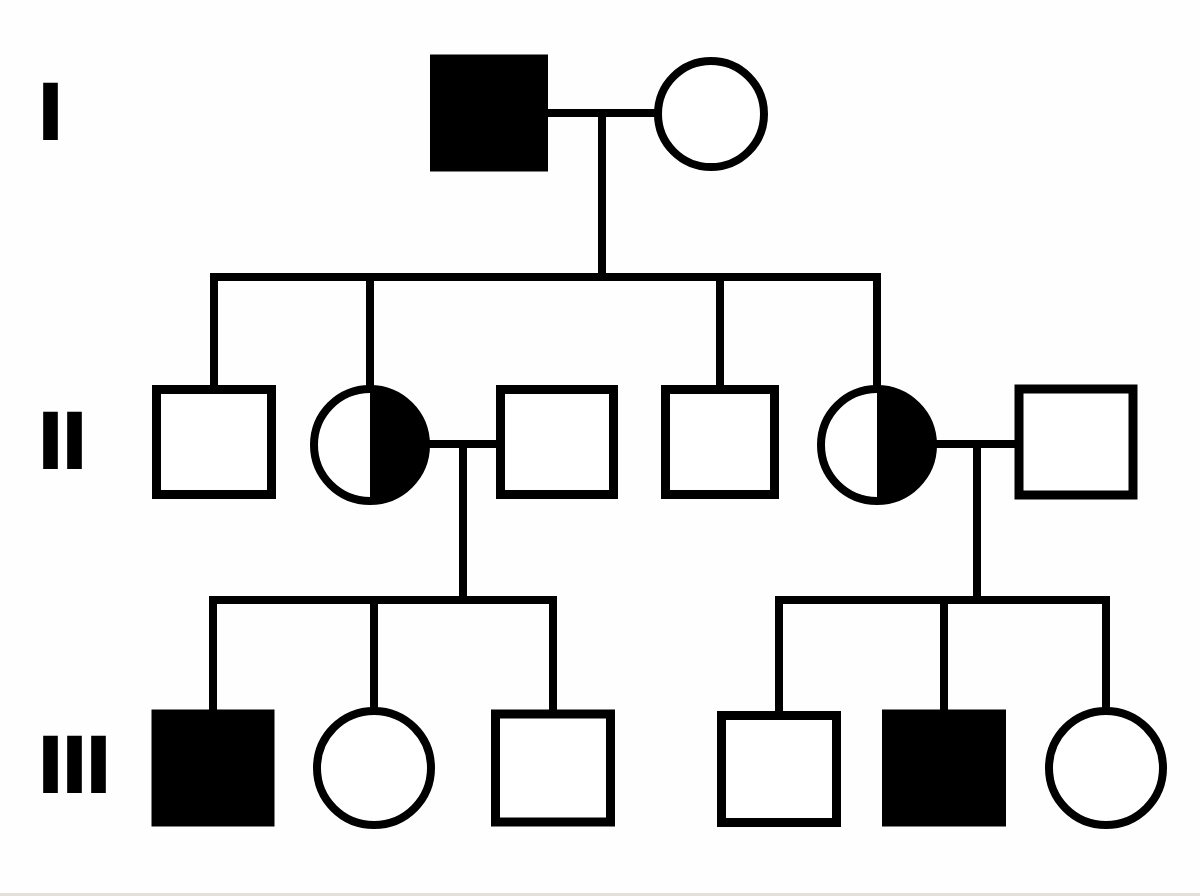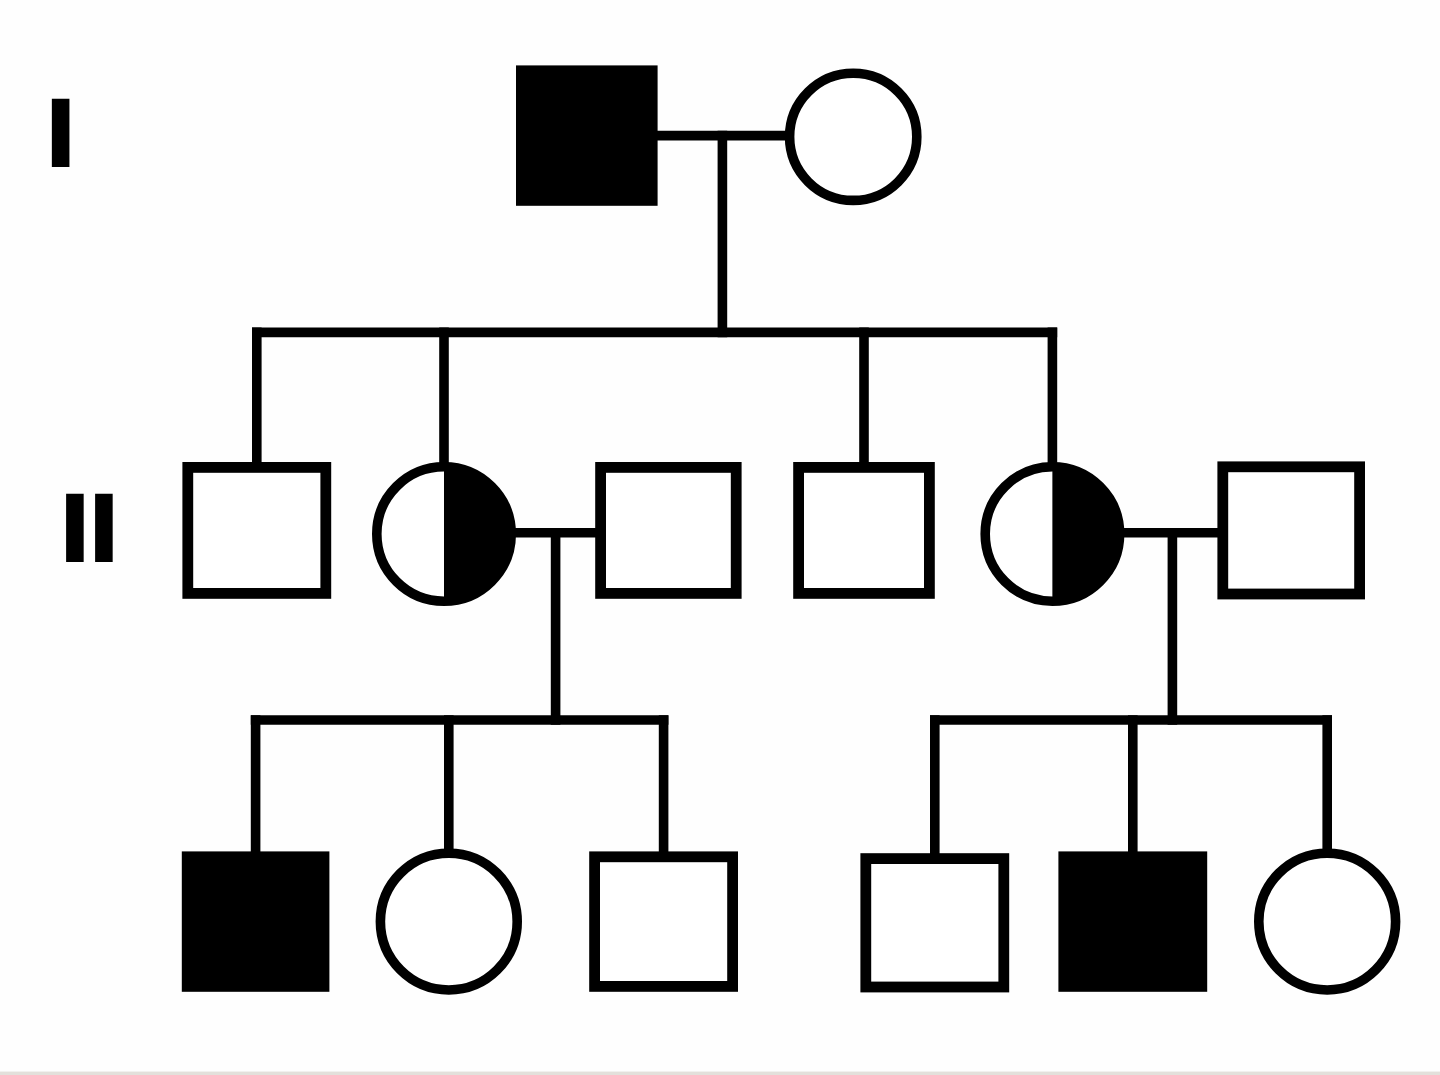--- a/index.html
+++ b/index.html
@@ -26,21 +26,21 @@
     position: absolute;
     left: 36px;
     font-size: 78px;
     font-weight: bold;
     line-height: 1;
     letter-spacing: -5px;
     color: #000000;
     user-select: none;
   }
   .gen-label-1 { top: 74px; }
-  .gen-label-2 { top: 403px; margin-left: 12px; }
+  .gen-label-2 { top: 403px; }
   .gen-label-3 { top: 727px; }
   .bottom-edge {
     position: absolute;
     left: 0;
     right: 0;
     bottom: 0;
     height: 3px;
     background: #dcd8d2;
     opacity: 0.8;
   }
@@ -118,16 +118,17 @@
       <g>
         <circle cx="1106" cy="768" r="57" fill="#ffffff"></circle>
         <circle cx="1106" cy="768" r="57" fill="none" stroke="#000000" stroke-width="8"></circle>
       </g>
     </svg>
 
   <div class="gen-label gen-label-1">I</div>
 
   <div class="gen-label gen-label-2">II</div>
 
+  <div class="gen-label gen-label-3">III</div>
 
   <div class="bottom-edge"></div>
 
 </div>
 
 </body></html>

